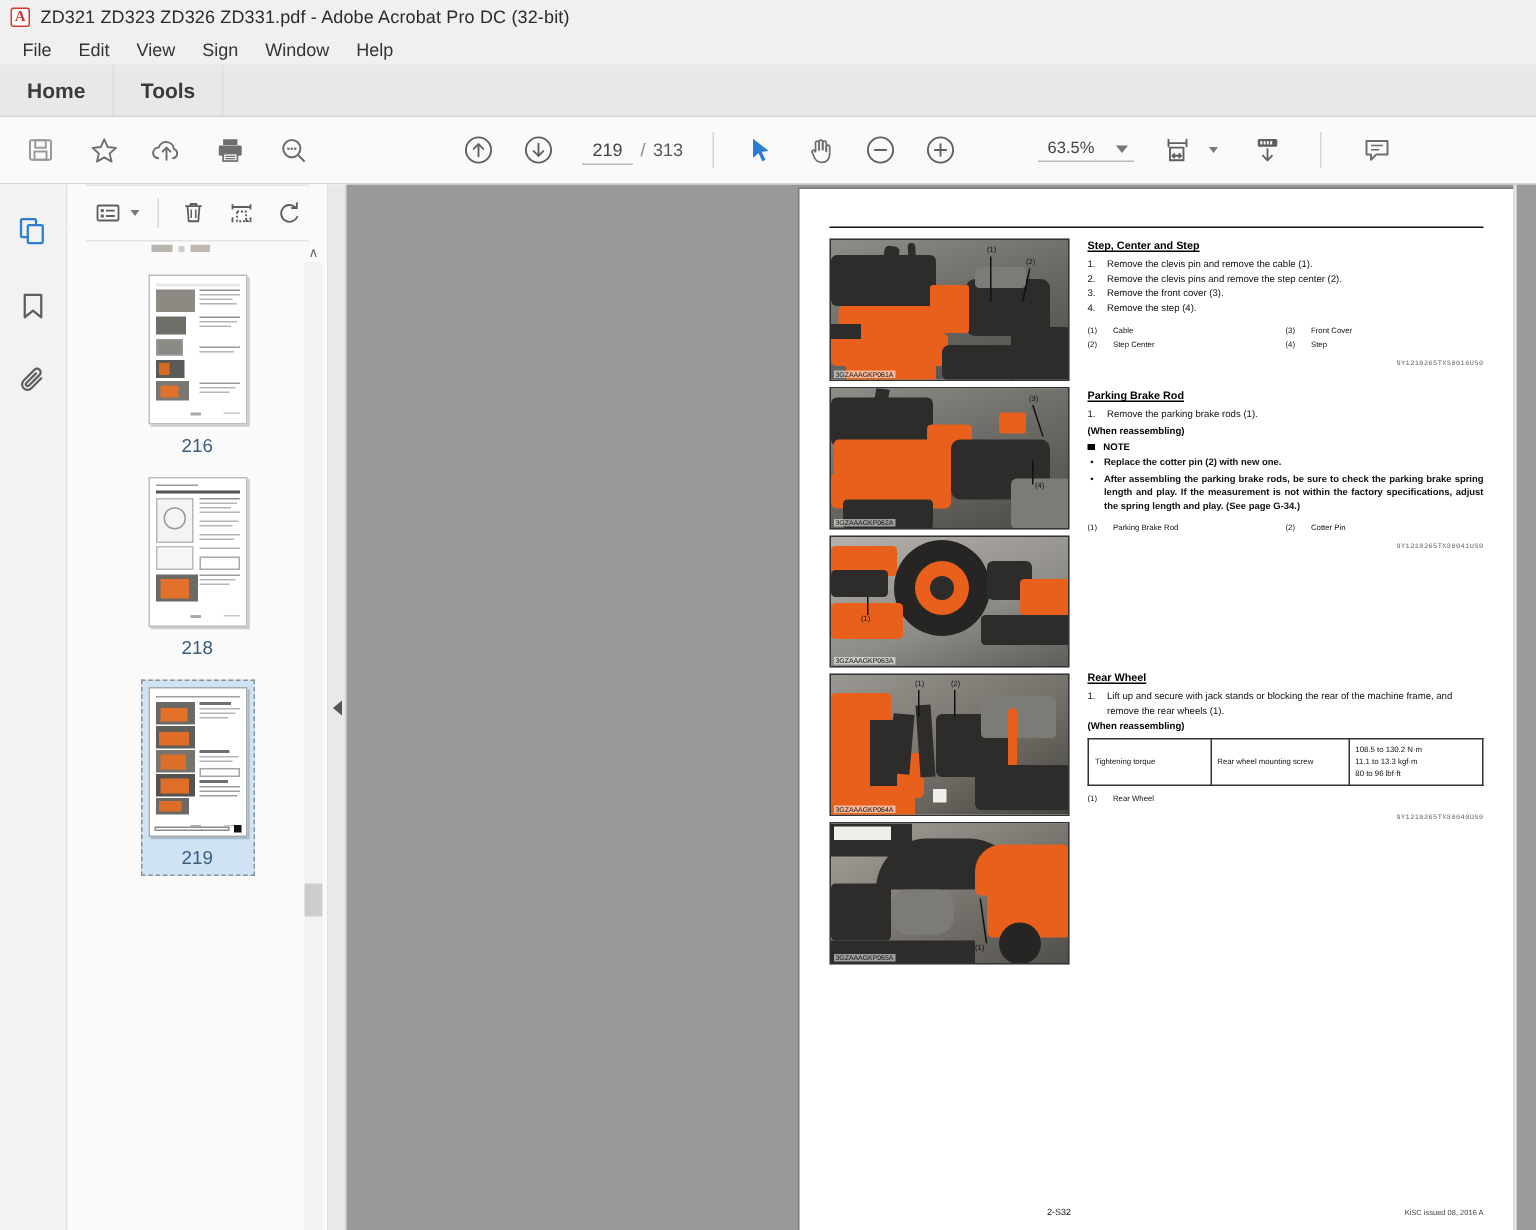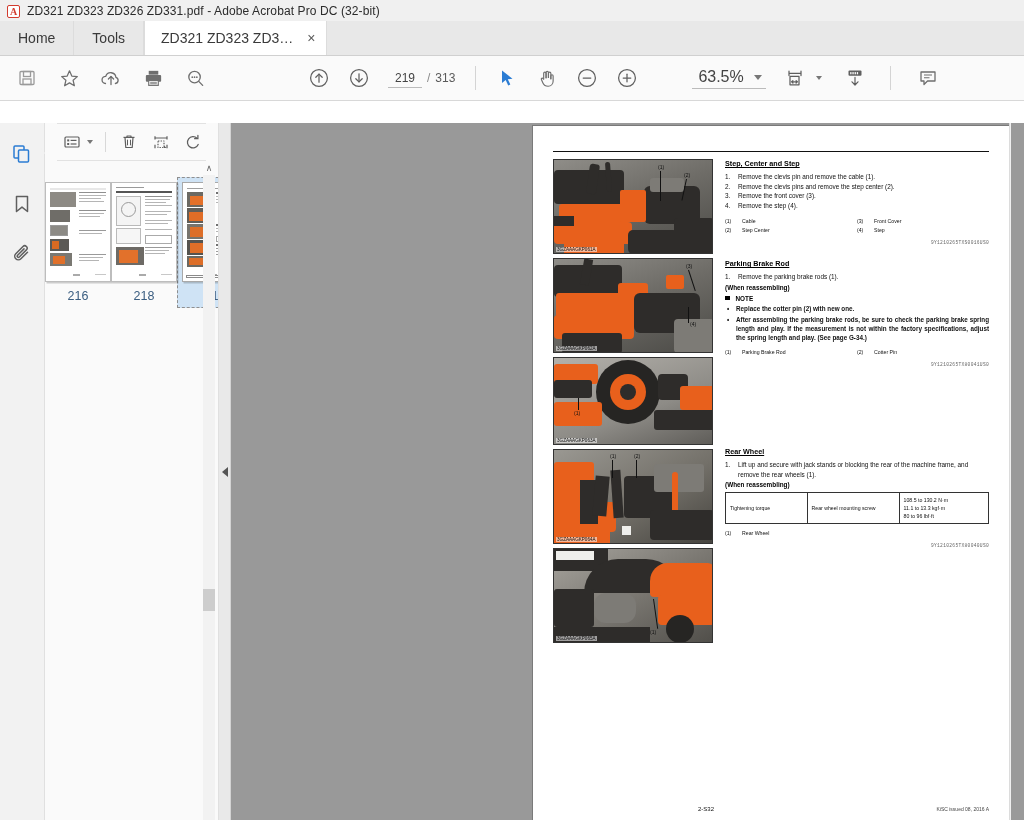--- a/index.html
+++ b/index.html
@@ -39,20 +39,21 @@
   }
   .menubar .mi {
     font-size: 12px; color: #333; padding: 2px 9px; cursor: default;
   }
 
   
   .tabstrip {
     height: 34px; background: #e8e8e8; display: flex; align-items: flex-end;
     border-bottom: 1px solid #d0d0d0;
     position: relative;
+    font-weight: bold;
   }
   .tab {
     height: 34px; display: flex; align-items: center;
     padding: 0 18px; font-size: 14px; color: #3a3a3a;
     background: #e8e8e8; cursor: default;
     border-right: 1px solid #dcdcdc;
   }
   .tab.doc {
     background: #ffffff; padding-right: 10px; padding-left: 16px;
     border-right: 1px solid #dcdcdc;
@@ -88,21 +89,21 @@
     border: none; border-bottom: 1px solid #bbb; background: transparent;
     padding: 2px 0; outline: none; font-family: "Liberation Sans", sans-serif;
   }
   .pagesep { color: #8a8a8a; font-size: 12px; }
   .pagetotal { color: #5a5a5a; font-size: 12px; }
 
   .zoombox {
     display: flex; align-items: center; gap: 10px;
     border-bottom: 1px solid #bbb; padding: 1px 4px 2px 6px; margin-right: 2px;
   }
-  .zoomval { font-size: 16px; color: #444; min-width: 36px; }
+  .zoomval { font-size: 11px; color: #444; min-width: 36px; }
   .caret { width: 0; height: 0; border-left: 4px solid transparent;
     border-right: 4px solid transparent; border-top: 5px solid #777; }
   .caret.sm { border-left-width:3.5px; border-right-width:3.5px; border-top-width:4.5px; }
 
   
   .main { position: absolute; top: 123px; left: 0; right: 0; bottom: 0;
     display: flex; background: #ffffff; }
 
   
   .rail {
@@ -124,21 +125,21 @@
   .tp-head { display: flex; align-items: center; justify-content: space-between;
     padding: 10px 12px 8px 14px; }
   .tp-title { font-size: 14.5px; color: #3d3d3d; }
   .tp-close { font-size: 15px; color: #555; cursor: pointer; line-height: 1; padding: 0 2px; }
   .tp-rule { height: 1px; background: #e2e2e2; margin: 0 12px; }
   .tp-tools { display: flex; align-items: center; gap: 10px; padding: 7px 12px 7px 16px; }
   .tp-tools .tbtn { width: 22px; height: 22px; color: #5e5e5e; }
   .tp-vsep { width: 1px; height: 20px; background: #d8d8d8; margin: 0 2px; }
 
   .tp-list { flex: 1; overflow: hidden; position: relative; padding-top: 2px; }
-  .thumb-wrap { display: flex; align-items: center; }
+  .thumb-wrap { display: flex; flex-direction: column; align-items: center; }
   .thumb-item { display: flex; flex-direction: column; align-items: center; margin-top: 14px; }
   .thumb-frame {
     width: 66px; height: 100px; background: #fff; border: 1px solid #bdbdbd;
     box-shadow: 1.5px 1.5px 0 rgba(0,0,0,0.18);
     position: relative; overflow: hidden; cursor: pointer;
   }
   .thumb-item.selected { padding: 4px; border: 1px dashed #8f8f8f; background: #cfe3f5; }
   .thumb-item.selected .thumb-frame { border-color: #a9a9a9; }
   .thumb-label { font-size: 12.5px; color: #3a5d80; margin-top: 7px; }
   .tp-scroll { position: absolute; right: 3px; top: 0; bottom: 0; width: 12px; }
@@ -234,31 +235,35 @@
 </head>
 <body>
 
 <div id="app">
 
   <div class="titlebar">
     <span class="acro-logo"></span>
     <span class="title-text">ZD321 ZD323 ZD326 ZD331.pdf - Adobe Acrobat Pro DC (32-bit)</span>
   </div>
 
+  <div class="menubar">
+    <span class="mi">File</span>
+    <span class="mi">Edit</span>
+    <span class="mi">View</span>
+    <span class="mi">Sign</span>
+    <span class="mi">Window</span>
+    <span class="mi">Help</span>
+  </div>
 
   <div class="tabstrip">
     <div class="tab">
       <span class="tlabel">Home</span>
     </div>
     <div class="tab">
       <span class="tlabel">Tools</span>
-    </div>
-    <div class="tab doc">
-      <span class="tlabel">ZD321 ZD323 ZD3…</span>
-      <span class="tclose">×</span>
     </div>
     <div class="filler"></div>
   </div>
 
   <div class="toolbar">
     <div class="tb-left">
       <div class="tbtn">
         <svg width="20" height="20" viewBox="0 0 20 20" fill="none" stroke="#9a9a9a" stroke-width="1.3">
           <rect x="3" y="3.5" width="14" height="13" rx="1"></rect>
           <rect x="6.5" y="3.5" width="7" height="5"></rect>

